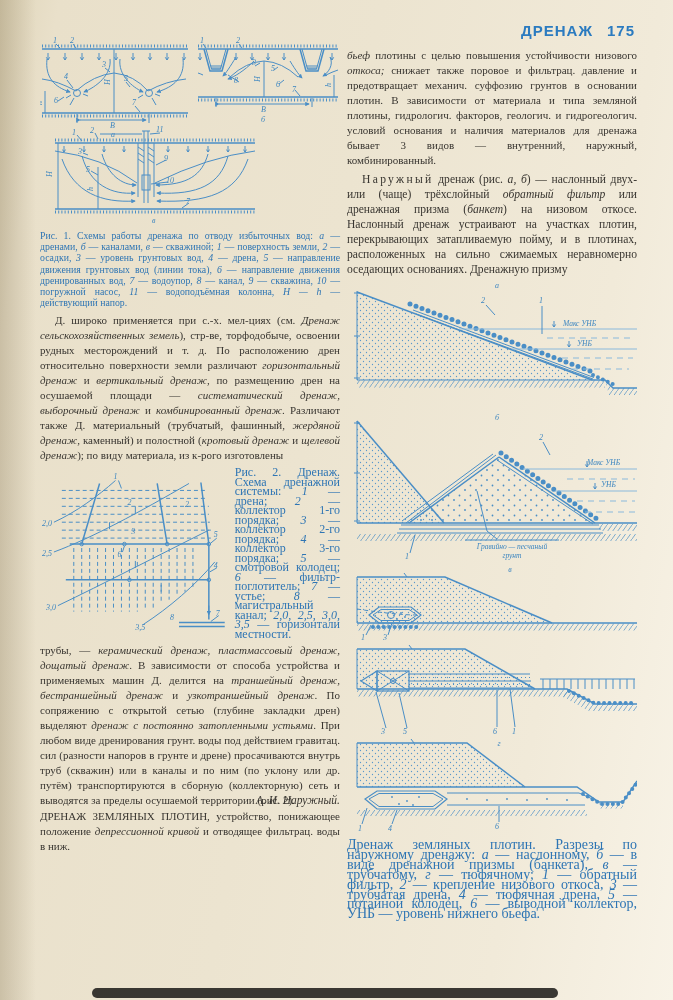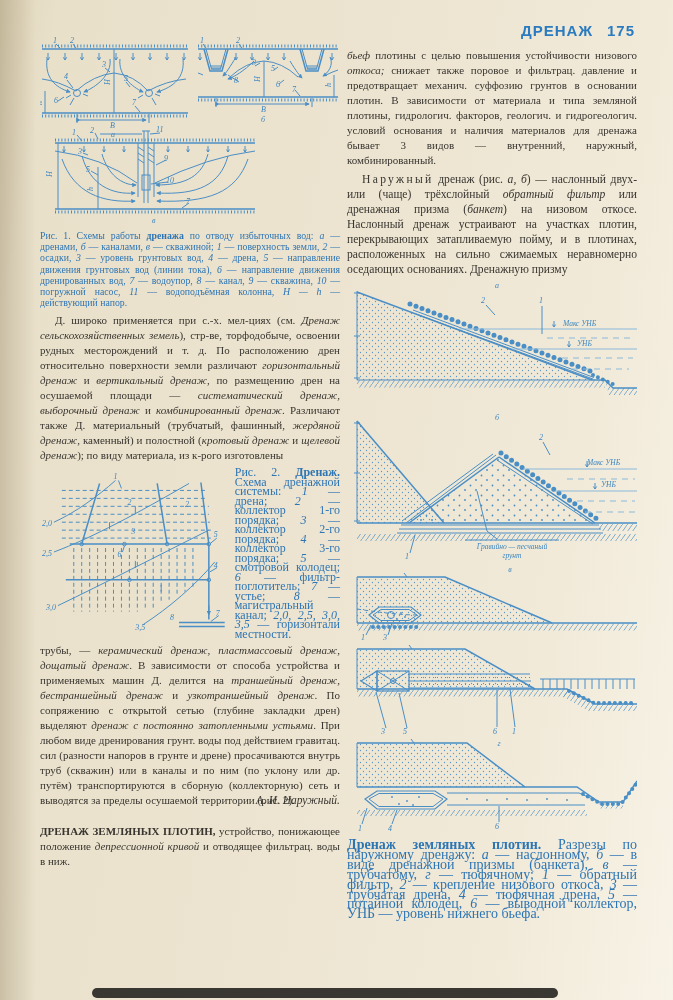--- a/index.html
+++ b/index.html
@@ -17,24 +17,24 @@
   .pgheader .num{margin-left:14px;}
   .body-text{font-size:11px;line-height:15px;text-align:justify;}
   .small-text{font-size:11.6px;line-height:15px;text-align:justify;}
   .ind{text-indent:15px;}
   p{margin:0;}
   .caption{color:#2e75b4;text-align:justify;}
   .cap1{font-size:9.8px;line-height:11.2px;margin-top:5px;}
   .cap2{font-size:12px;line-height:9.5px;width:106px;}
   .cap3{font-size:14px;line-height:9.9px;margin-top:7px;}
   .s-i{font-style:italic;}
-  .s-b{font-weight:bold;}
+  .s-b{font-weight:normal;}
   .s-s{letter-spacing:.2em;}
   .sig{text-align:right;font-style:italic;font-size:11.5px;margin-top:-14px;position:relative;}
-  .entry{margin-top:18px;}
+  .entry{margin-top:3px;}
   .fig2row{display:flex;gap:8px;margin:5px 0 4px 0;align-items:flex-start;}
   .figblock{margin:2px 0;}
   
   svg{display:block;}
   .s{stroke:#4a8ec6;fill:none;stroke-width:1;}
   .s2{stroke:#4a8ec6;fill:none;stroke-width:1.5;}
   .s2p{stroke:#4a8ec6;fill:none;stroke-width:1.2;}
   .dash{stroke-dasharray:4 3;}
   .dot-line{stroke-dasharray:1 3;}
   .tickline{stroke:#4a8ec6;fill:none;stroke-width:3;stroke-dasharray:1 2.2;}

